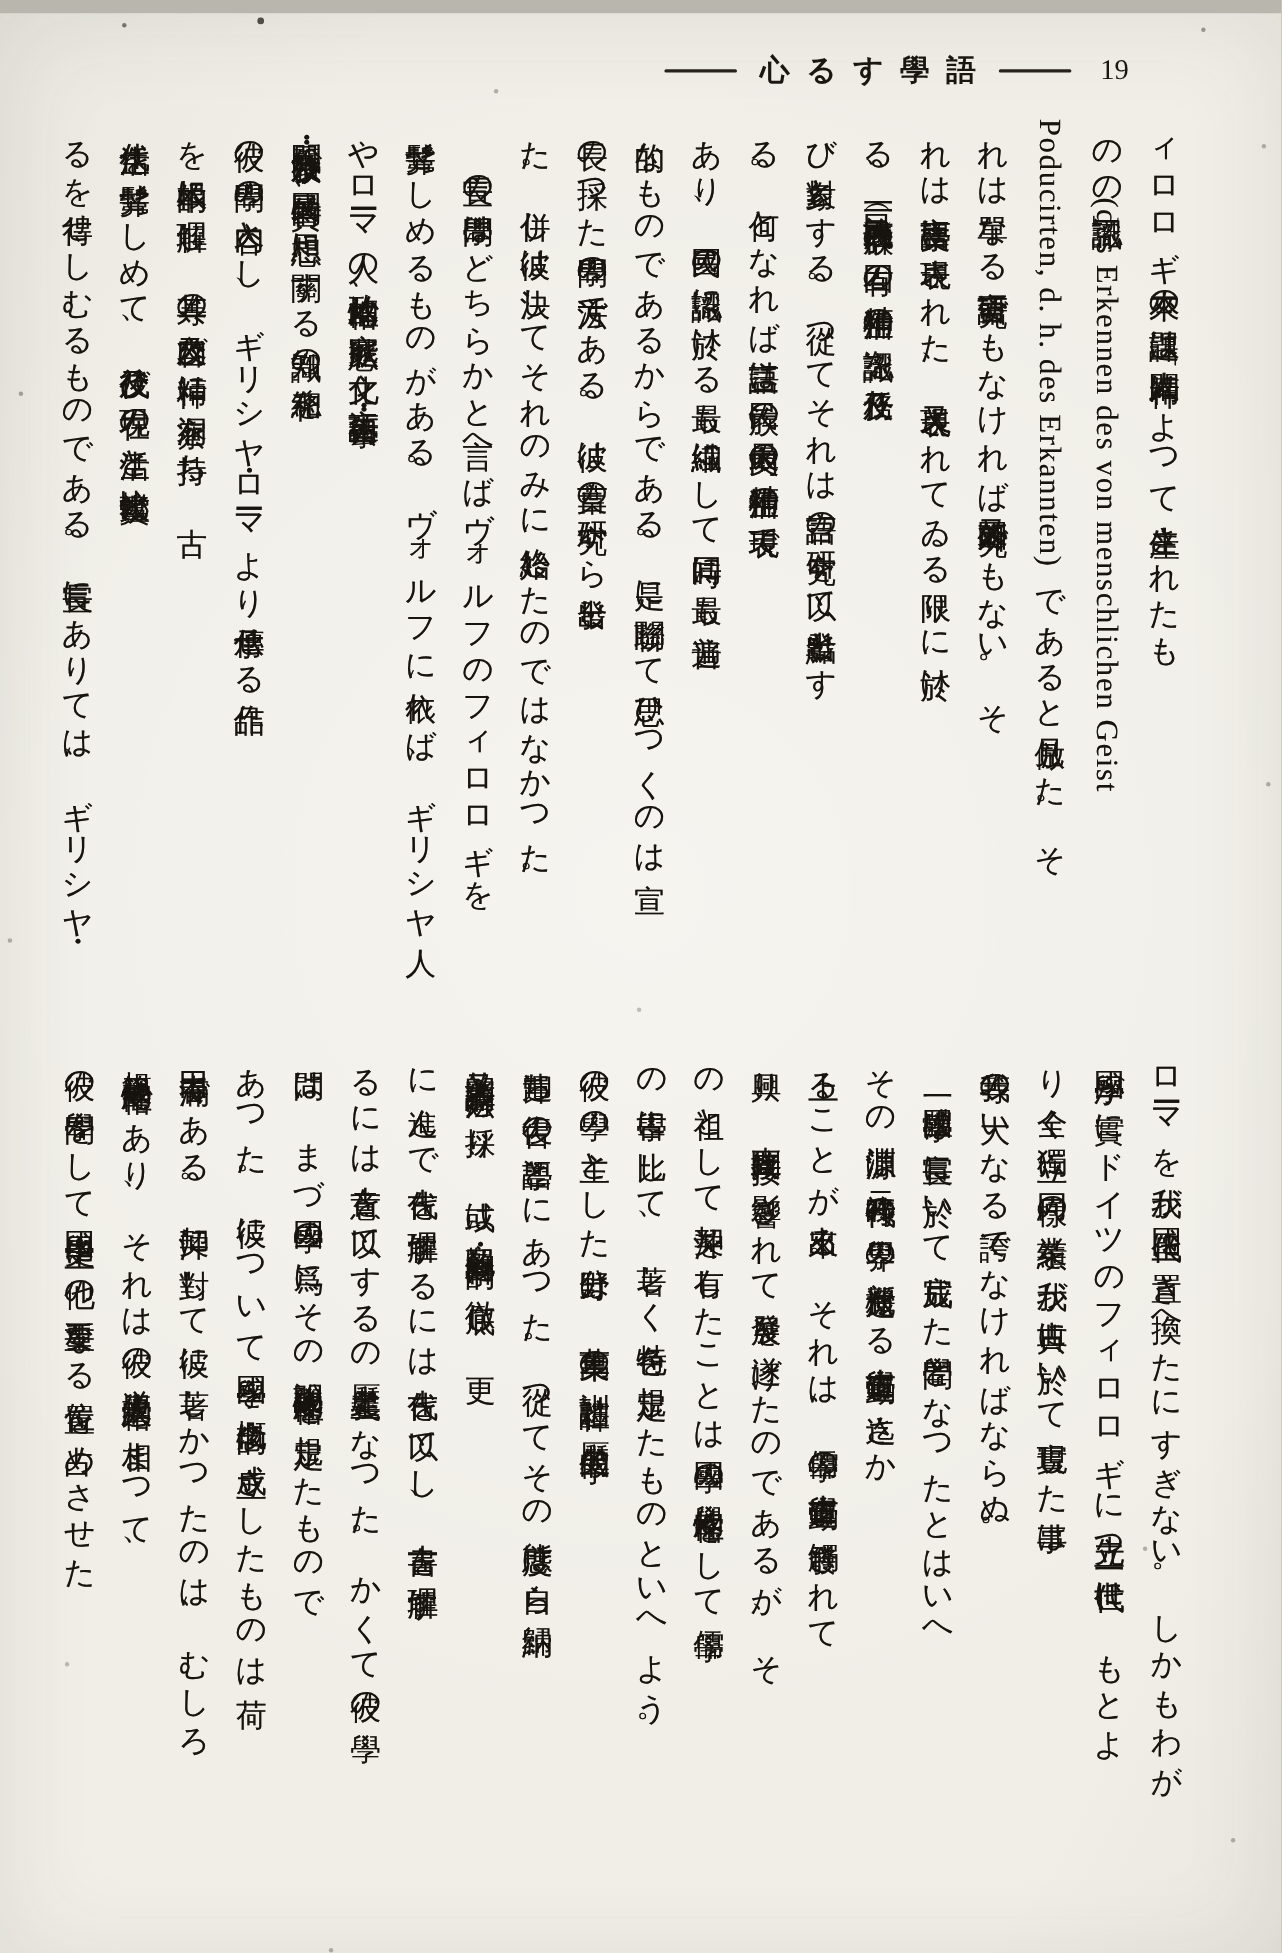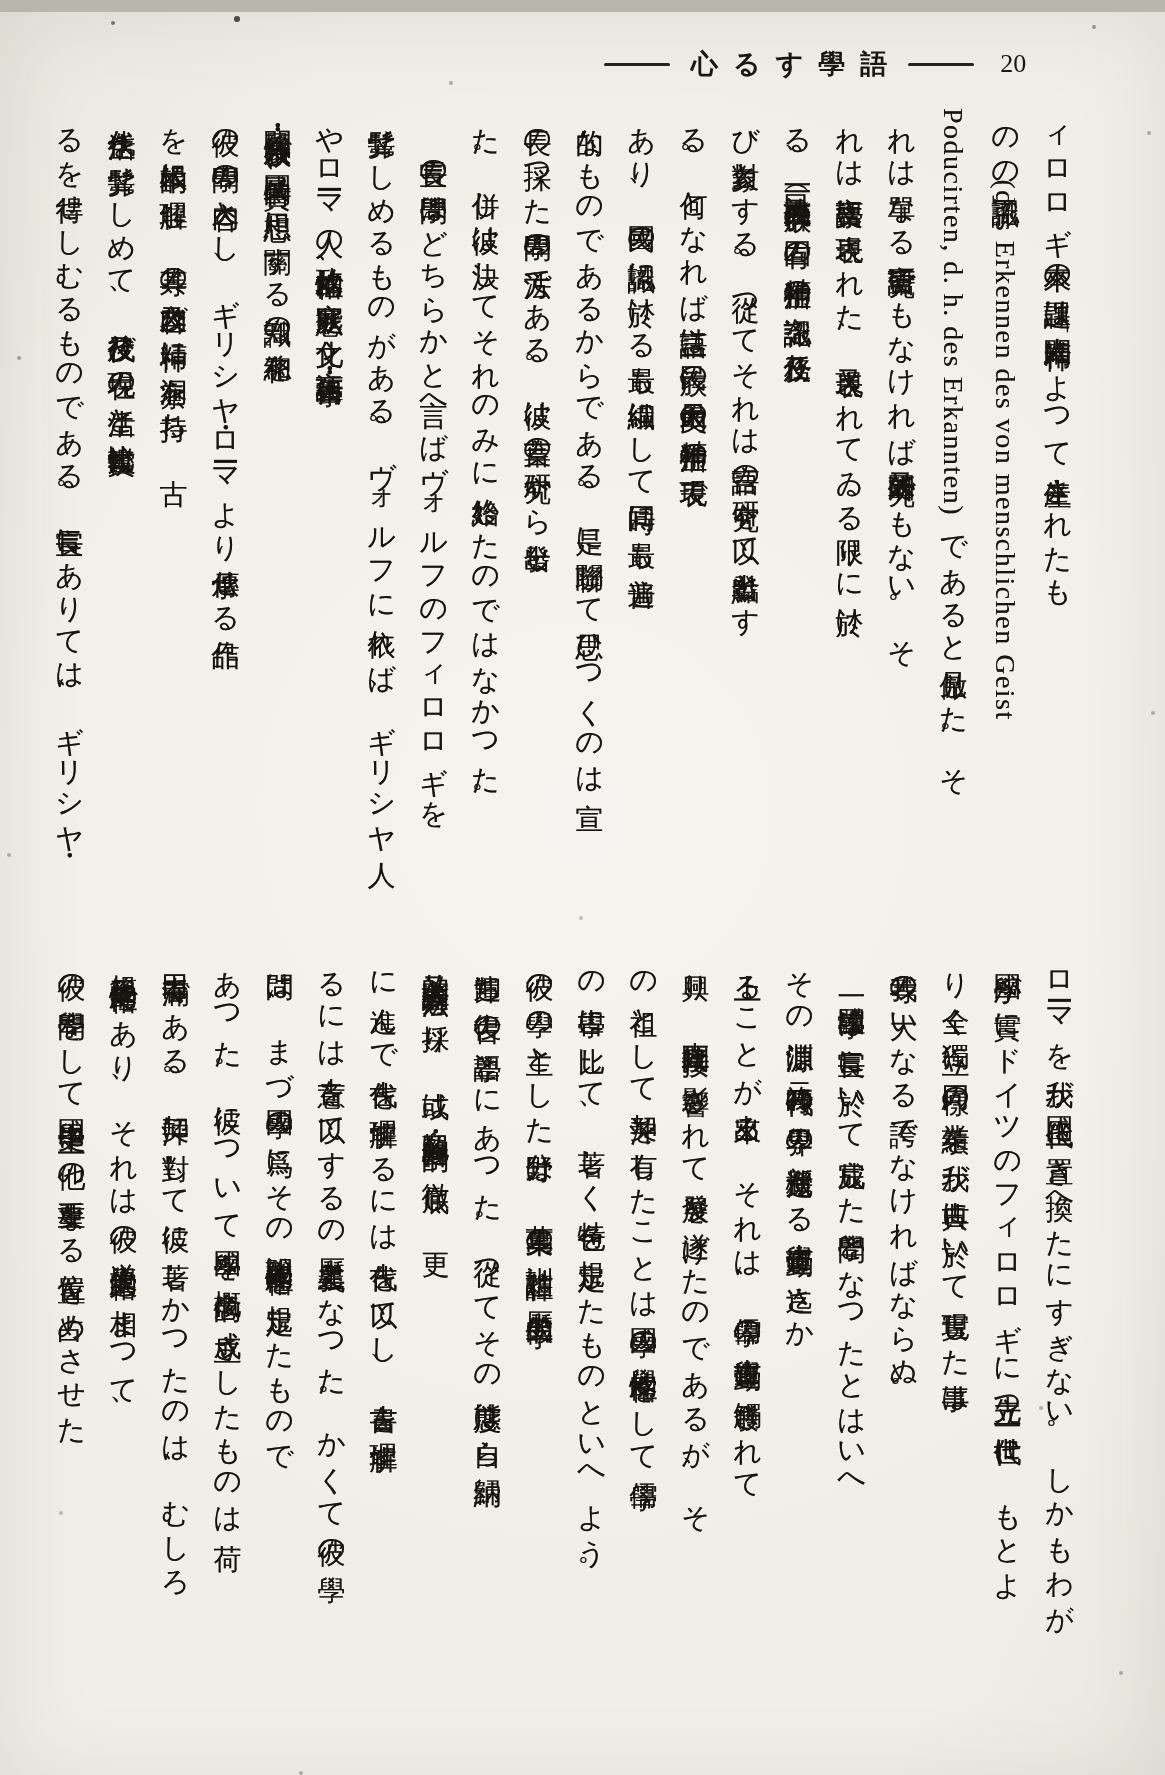--- a/index.html
+++ b/index.html
@@ -81,21 +81,21 @@
 </style>
 </head>
 <body>
 
 <div class="page">
 
   <header class="pagehead">
     <span class="rule"></span>
     <span class="ptitle">心るす學語</span>
     <span class="rule"></span>
-    <span class="pnum">20</span>
+    <span class="pnum">19</span>
   </header>
 
   <section class="vblock block-top">
     <p>ィロロギ本來の課題は「人間精神によつて生産されたも</p>
     <p>のの認識」(das Erkennen des von menschlichen Geist</p>
     <p>Poducirten, d. h. des Erkannten)であると見倣した。そ</p>
     <p>れは單なる言語研究でもなければ又外國研究でもない。そ</p>
     <p>れは言語文學に表現された、又表現されてゐる限りに於け</p>
     <p>る、一民族（或一民族群）の固有の精神生活の認識を任務及</p>
     <p>び對象とする。從つてそれは言語の研究を以て出發點とす</p>

